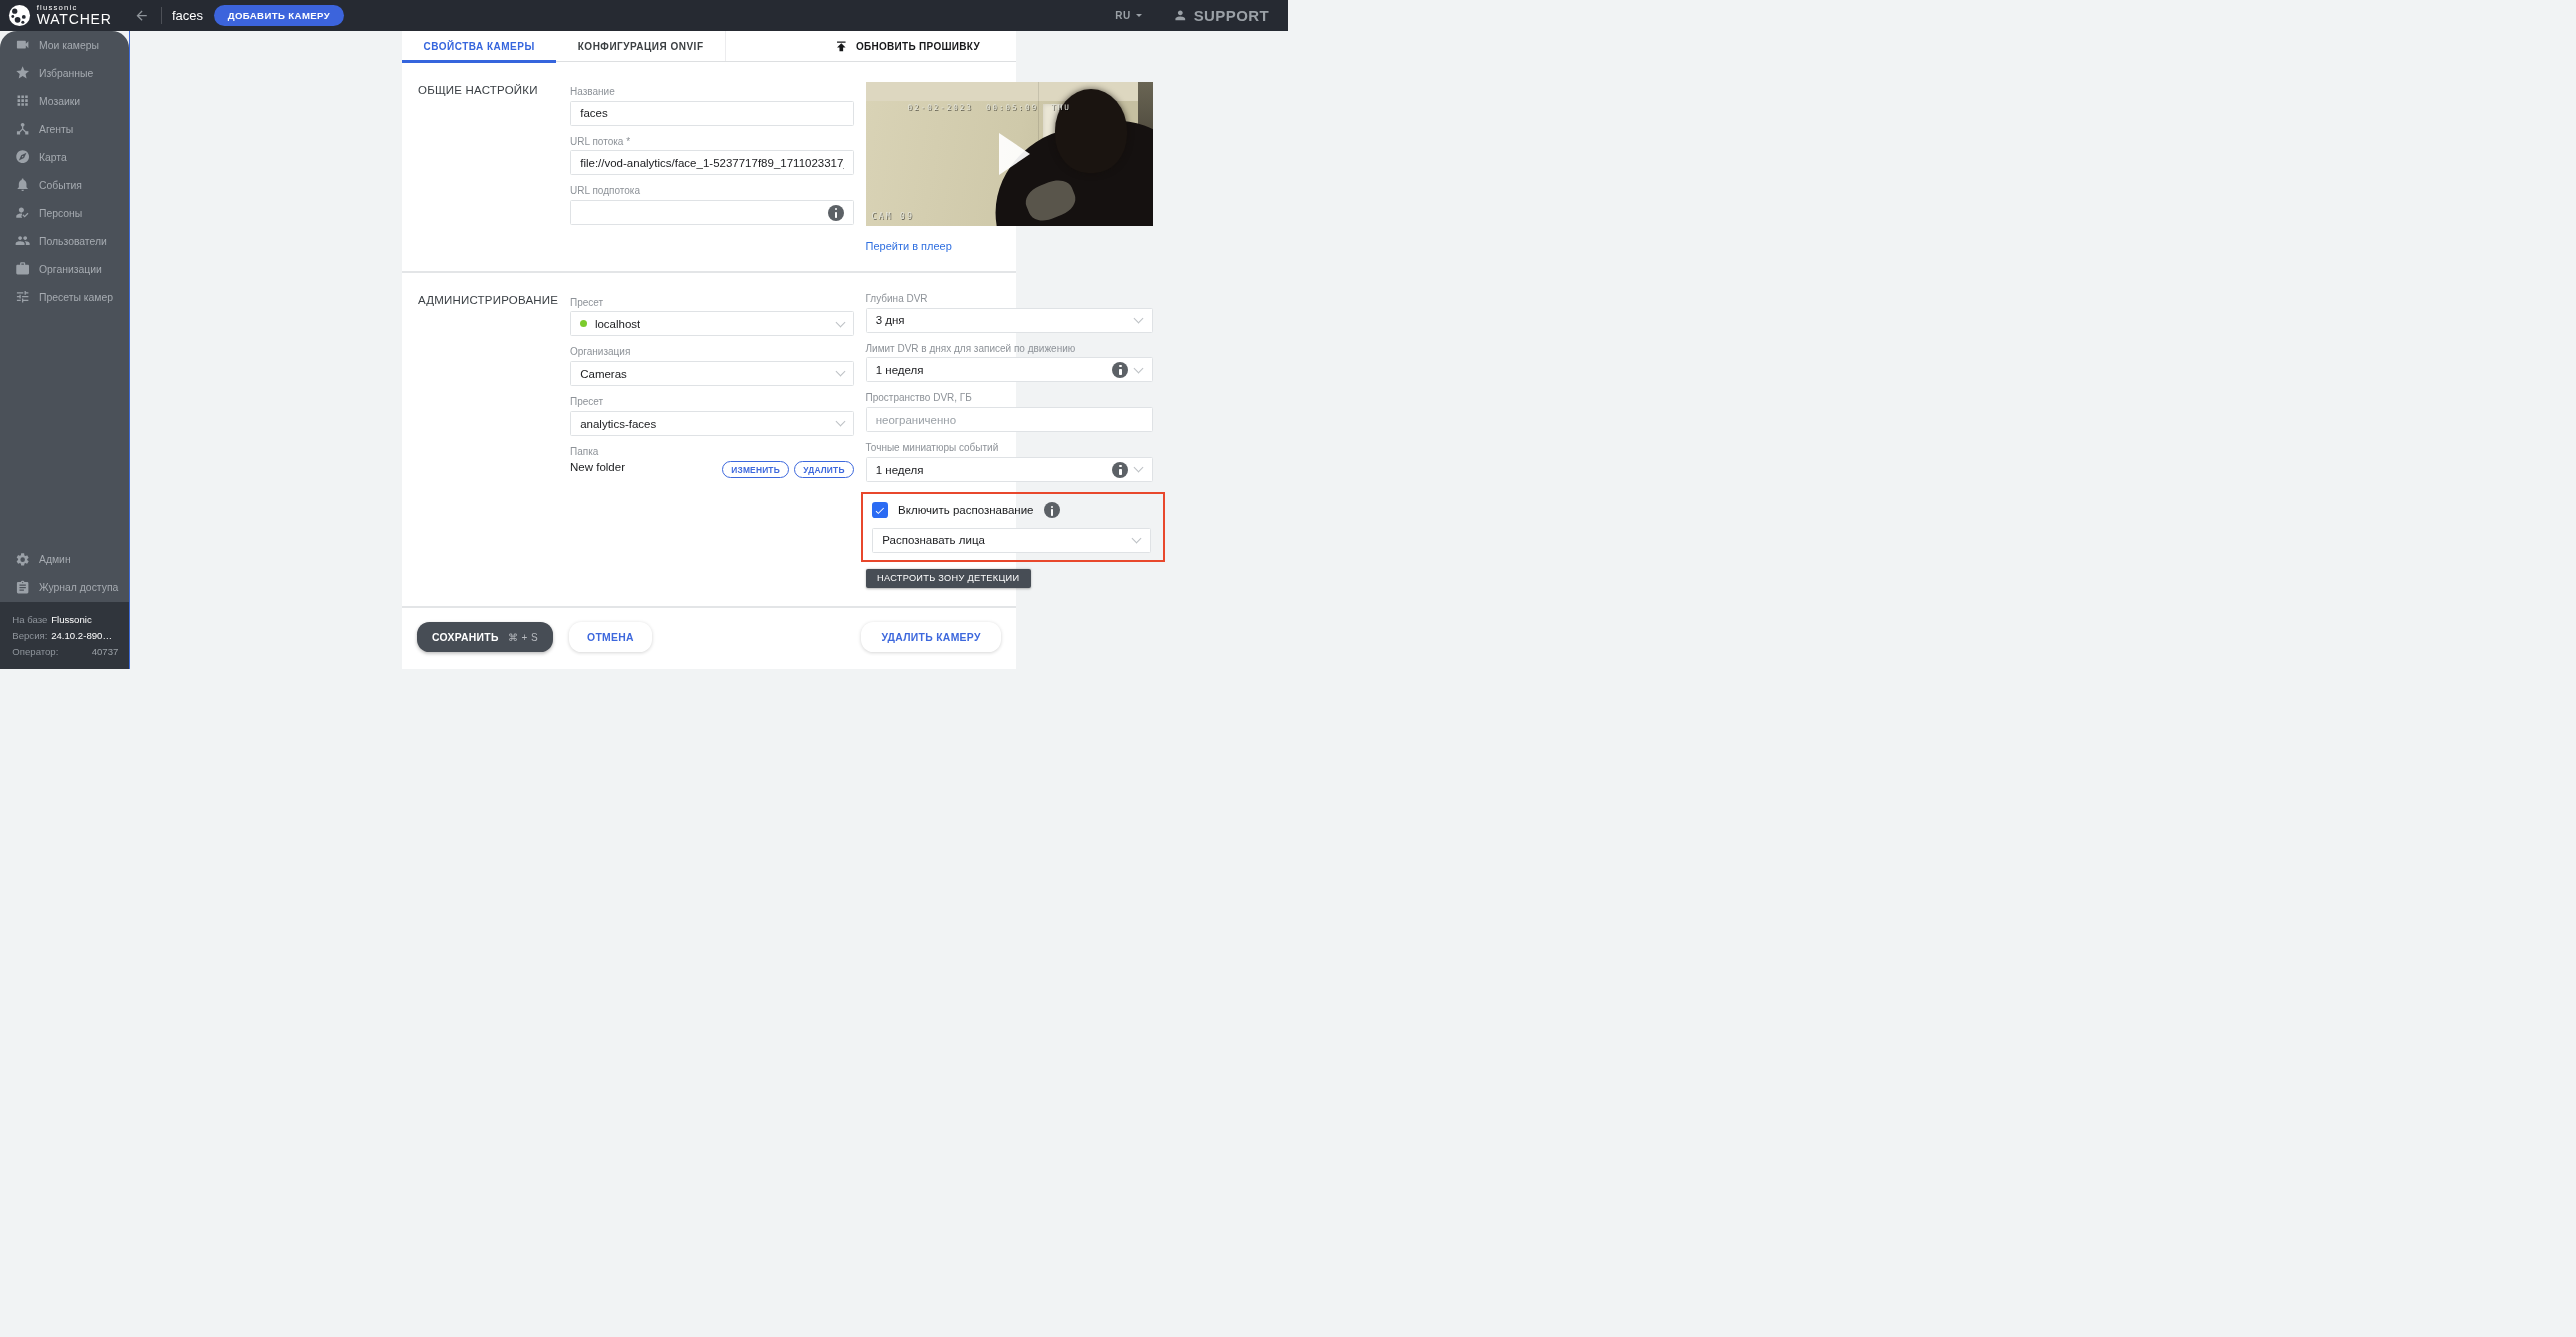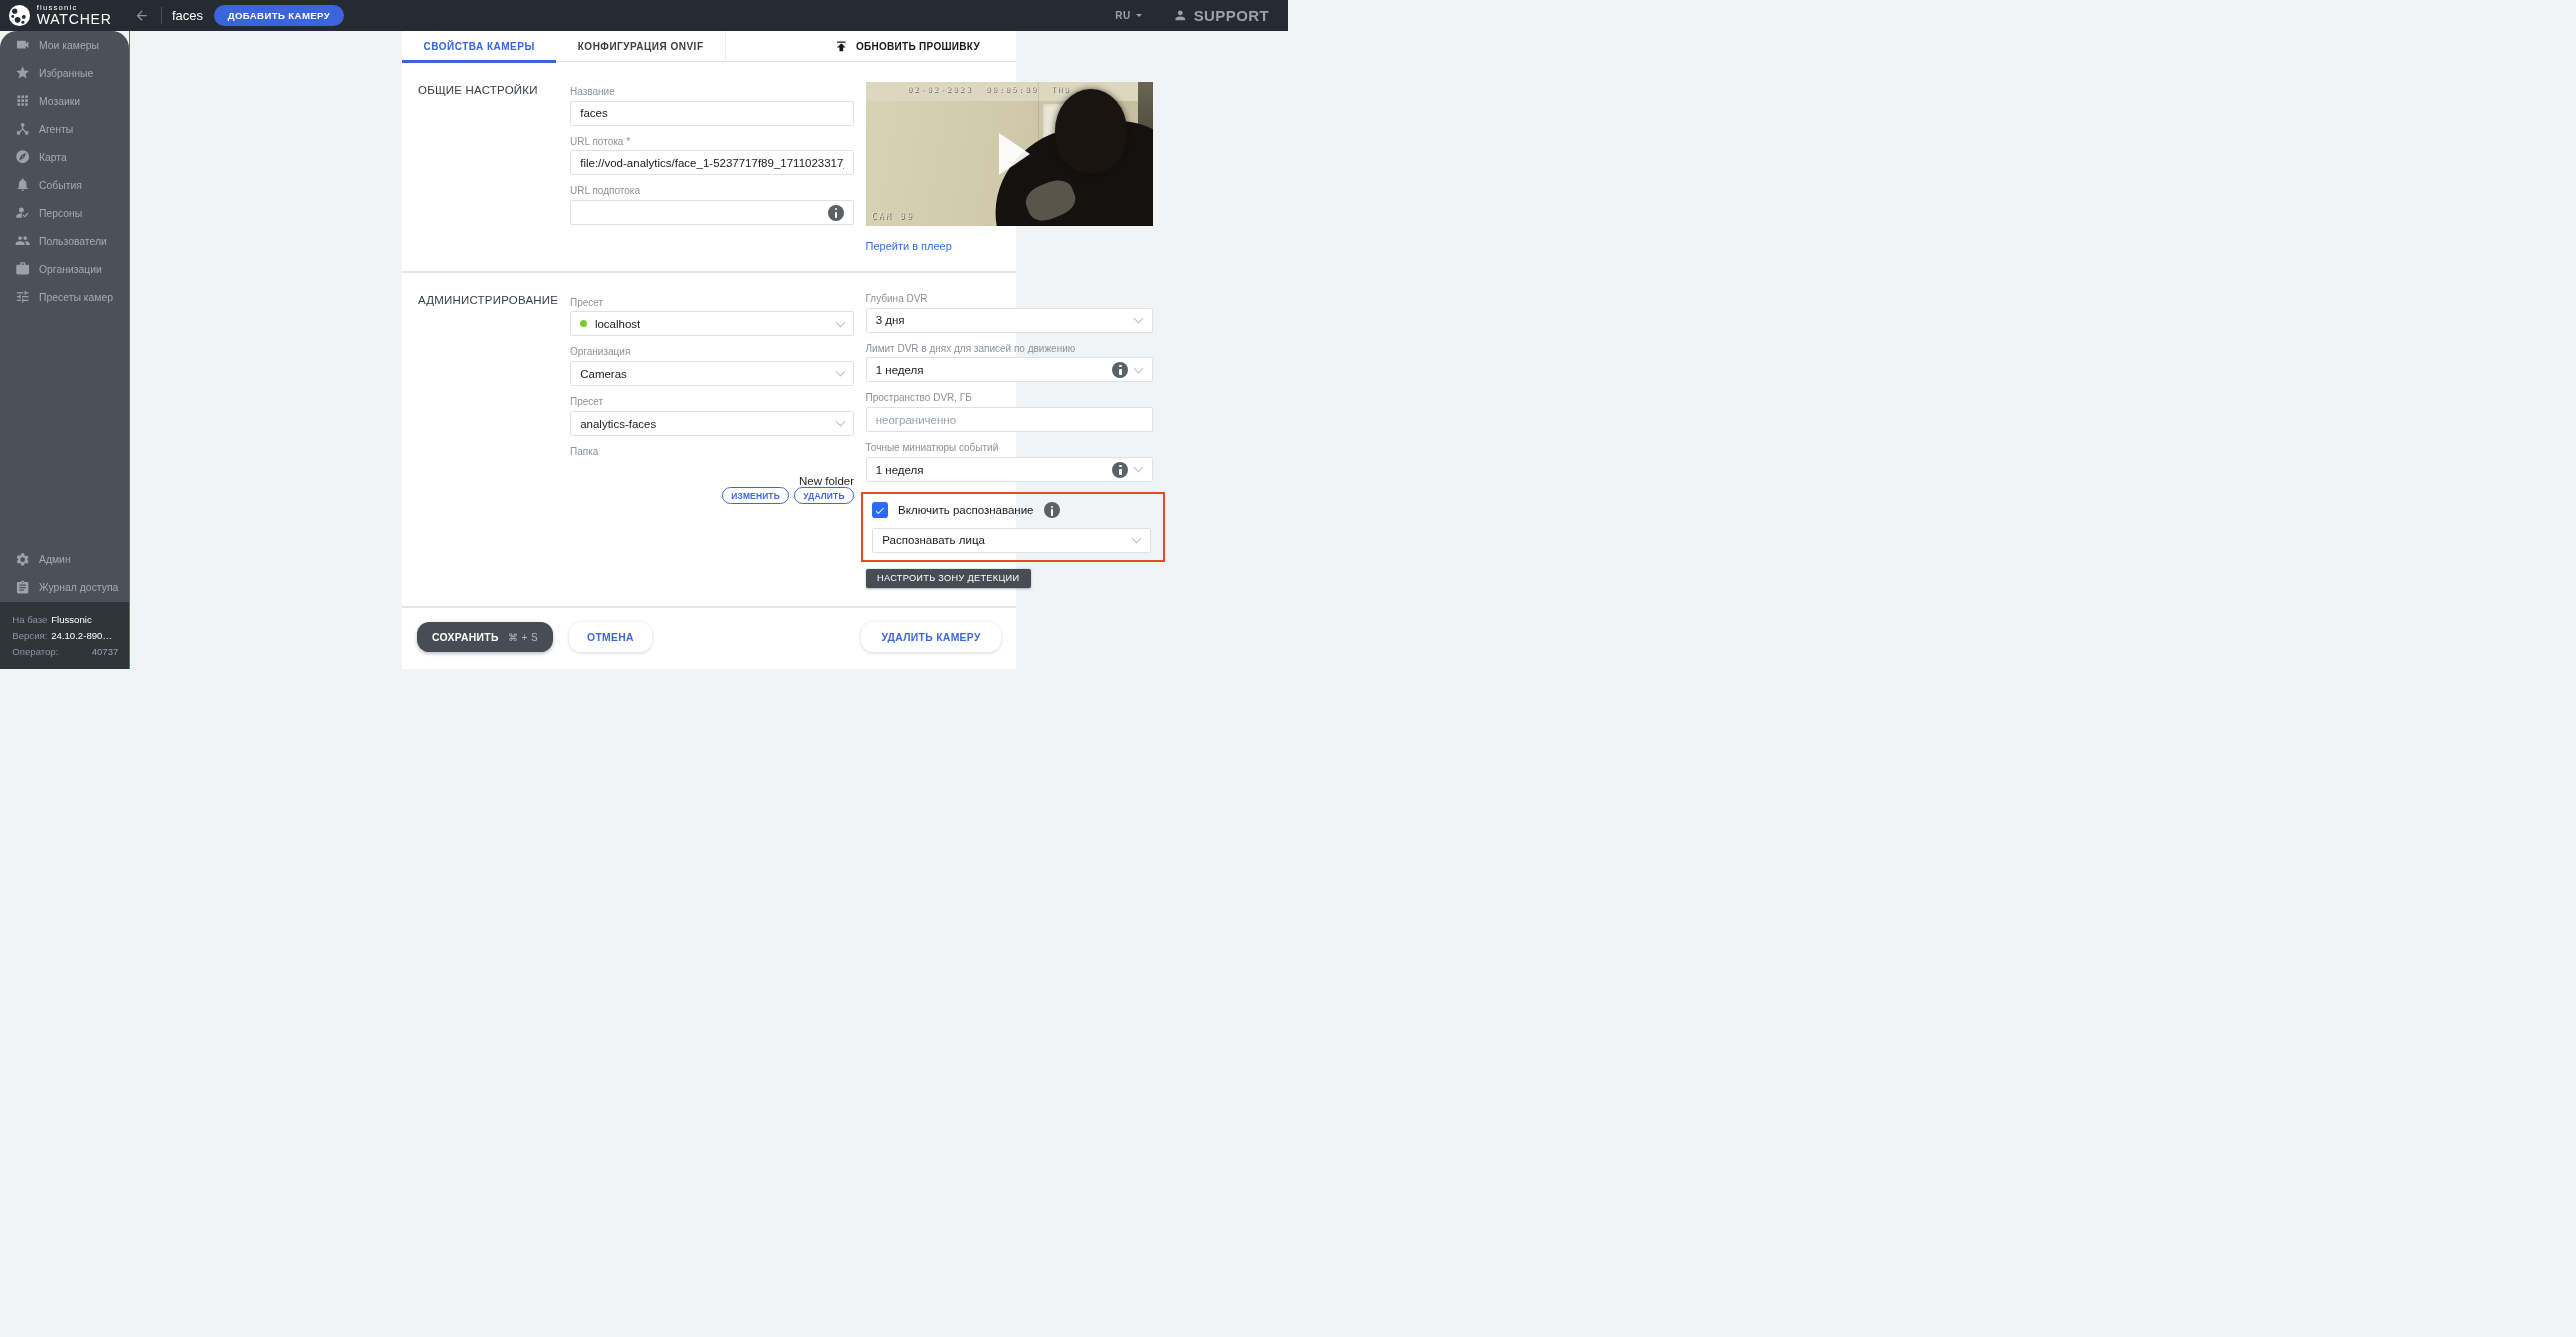--- a/index.html
+++ b/index.html
@@ -83,28 +83,28 @@
   .pv-corner { position:absolute; top:0; left:60%; width:0.8px; height:60%; background:rgba(0,0,0,.10); }
   .pv-cabinet { position:absolute; left:62%; top:15%; width:15%; height:40%; background:#eae6d5; box-shadow:inset 0 0 4.6px rgba(0,0,0,.12); }
   .pv-strip { position:absolute; right:0; top:0; width:5%; height:100%; background:linear-gradient(#6a6554,#23201a); }
   .pv-body { position:absolute; right:-15%; bottom:-45%; width:70%; height:115%; background:#151110;
     border-radius:45% 40% 0 0 / 50% 45% 0 0; transform:rotate(-12deg); }
   .pv-head { position:absolute; right:9%; top:5%; width:25%; height:58%; background:#1a1410;
     border-radius:50% 50% 46% 46%; box-shadow:0 0 6.1px rgba(18,14,10,.65); }
   .pv-hood { position:absolute; right:27%; bottom:6%; width:17%; height:24%; background:#59554b; border-radius:40%; transform:rotate(-22deg); }
   .pv-play { position:absolute; left:calc(50% - 10px); top:calc(50% - 21px); width:0; height:0;
     border-left:31px solid rgba(255,255,255,.92); border-top:21px solid transparent; border-bottom:21px solid transparent; }
-  .pv-ts { position:absolute; top:3px; left:6.1px; font-family:"DejaVu Sans Mono", monospace; font-size:7.7px;
+  .pv-ts { position:absolute; top:21px; left:6.1px; font-family:"DejaVu Sans Mono", monospace; font-size:7.7px;
     color:#e3e4da; letter-spacing:1.9px; text-shadow:0.8px 0.8px 0 rgba(0,0,0,.55); white-space:pre;padding-left:36px; }
   .pv-cam { position:absolute; bottom:4.6px; left:6.1px; font-family:"DejaVu Sans Mono", monospace; font-size:8px;
     color:#e3e4da; letter-spacing:2.3px; text-shadow:0.8px 0.8px 0 rgba(0,0,0,.55); }
   .player-link { display:inline-block; margin-top:14px; font-size:11px; color:#2f6fe0; text-decoration:none; cursor:pointer; }
 
   
-  .folder-row { display:flex; align-items:flex-end; margin-top:18px;flex-direction:column; }
+  .folder-row { display:flex; align-items:flex-start; margin-top:4px; }
   .folder-name { font-size:11.5px; color:#1b1d1f; }
   .pill-btn { display:inline-flex; align-items:center; height:17px; border:1.2px solid #3d68dd; color:#3d68dd;
     border-radius:9.2px; padding:0 8.4px; font-family:inherit; font-size:8.4px; font-weight:700; letter-spacing:0.2px;
     background:#fff; cursor:pointer; }
   .pill-btn + .pill-btn { margin-left:4.6px; }
   .folder-actions { margin-left:auto; display:flex; }
 
   
   .recog-box { border:2.3px solid #e8472c; margin:10px -12.3px 0 -4.6px; padding:8.4px 12.3px 7px 9.2px; }
   .recog-row { display:flex; align-items:center; margin-bottom:9.2px; }

